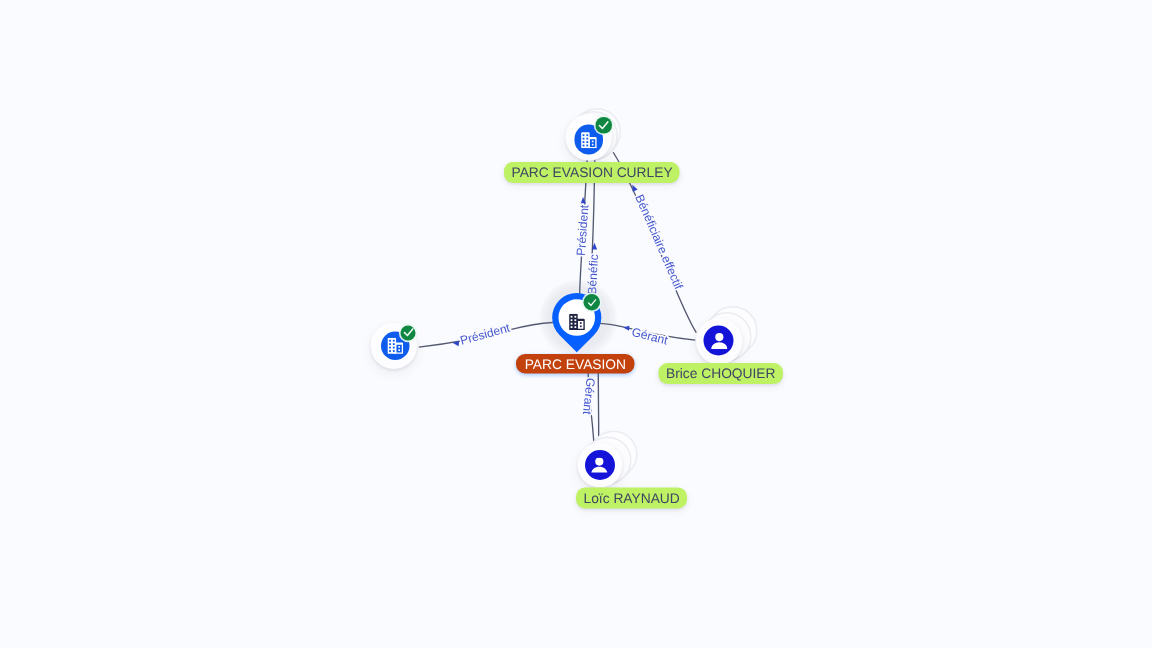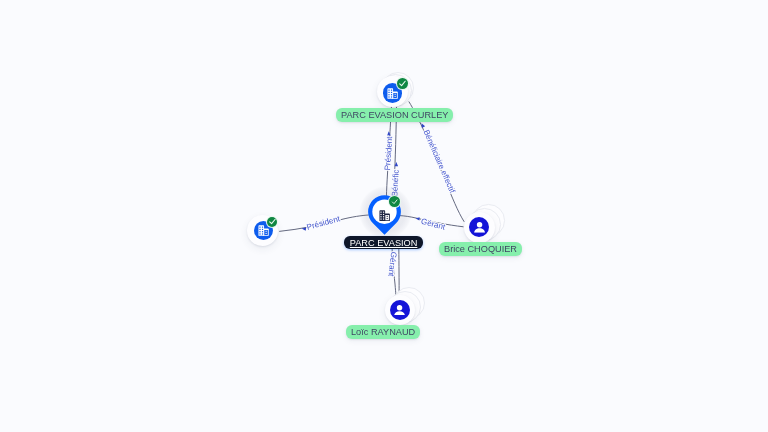--- a/index.html
+++ b/index.html
@@ -15,23 +15,23 @@
 
   .node{position:absolute;}
   .stack{position:absolute;background:#fdfdff;border:0.8px solid #eaecf2;border-radius:50%;}
   .disc{position:absolute;background:#fdfdff;border-radius:50%;
         box-shadow:0 1px 2px rgba(40,50,90,.10), 0 3px 8px rgba(40,50,90,.07);}
   .inner{position:absolute;border-radius:50%;display:flex;align-items:center;justify-content:center;}
   .badge{position:absolute;border-radius:50%;background:#0f8742;display:flex;align-items:center;justify-content:center;
          box-shadow:0 0 0 1.1px rgba(232,248,238,.9);}
 
   .nlabel{position:absolute;white-space:nowrap;border-radius:6px;
-          background:#86efac;color:#3f4663;font-size:9.2px;line-height:12.3px;
+          background:#bef264;color:#3f4663;font-size:9.2px;line-height:12.3px;
           padding:1.3px 5px 0 5px;box-shadow:0 1px 2px rgba(40,50,90,.10), 0 2px 6px rgba(40,50,90,.06);}
-  .nlabel.sel{background:#0f172a;color:#fff;box-shadow:0 1px 3px rgba(5,96,255,.35);text-decoration:underline;}
+  .nlabel.sel{background:#c2410c;color:#fff;box-shadow:0 1px 3px rgba(5,96,255,.35);}
   .halo{position:absolute;border-radius:50%;
         background:radial-gradient(circle closest-side, rgba(120,126,150,.14) 0%, rgba(120,126,150,.13) 74%, rgba(120,126,150,.055) 92%, rgba(120,126,150,0) 100%);}
   .bfill{fill:var(--f,#fff)}
   .bwin{fill:var(--w,#0d5ced)}
   .pfill{fill:var(--f,#fff)}
 </style>
 </head>
 <body>
 
 <svg width="0" height="0" style="position:absolute" aria-hidden="true">
@@ -172,15 +172,15 @@
     <div class="stack" style="left:393.2px;top:287.1px;width:30.0px;height:30.0px;"></div>
     <div class="stack" style="left:388.9px;top:290.9px;width:30.3px;height:30.3px;"></div>
     <div class="disc" style="left:384.6px;top:294.7px;width:30.5px;height:30.5px;">
       <div class="inner" style="left:5.4px;top:5.3px;width:20px;height:20px;background:#1414d8;">
         <svg width="11.1" height="10.8">
             <use href="#ic-person" width="11.1" height="10.8"></use>
           </svg>
       </div>
     </div>
   </div>
-  <div class="nlabel" style="left:346px;top:325px;text-align:center;">Loïc RAYNAUD</div>
+  <div class="nlabel" style="left:384px;top:325px;text-align:center;">Loïc RAYNAUD</div>
 
 </div>
 
 </body></html>

